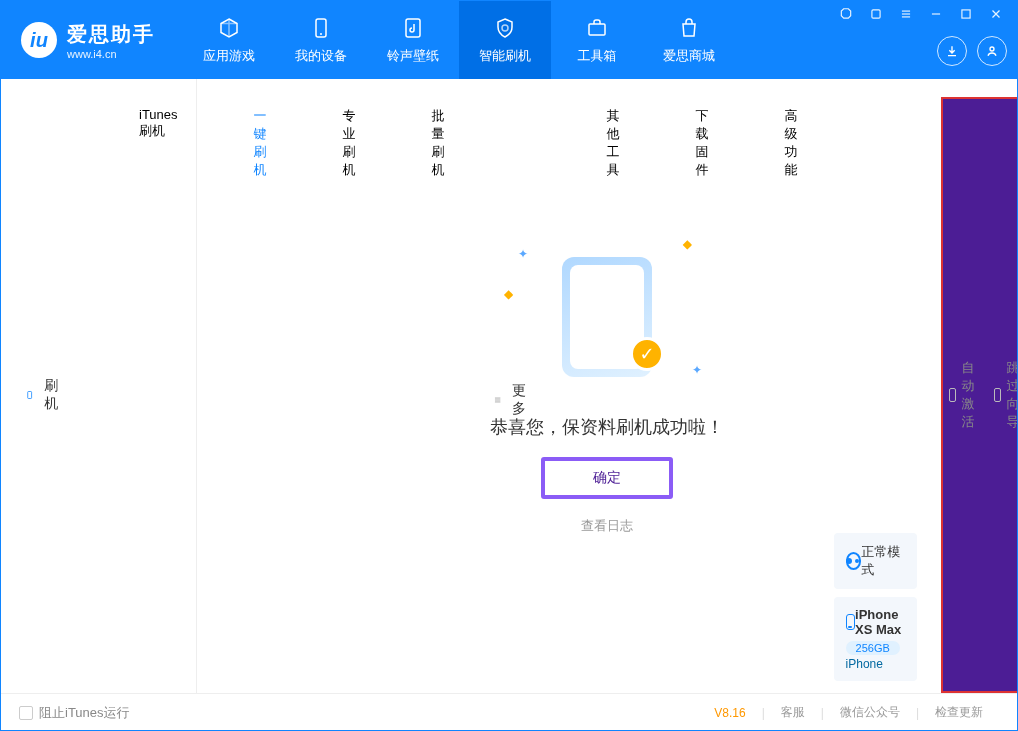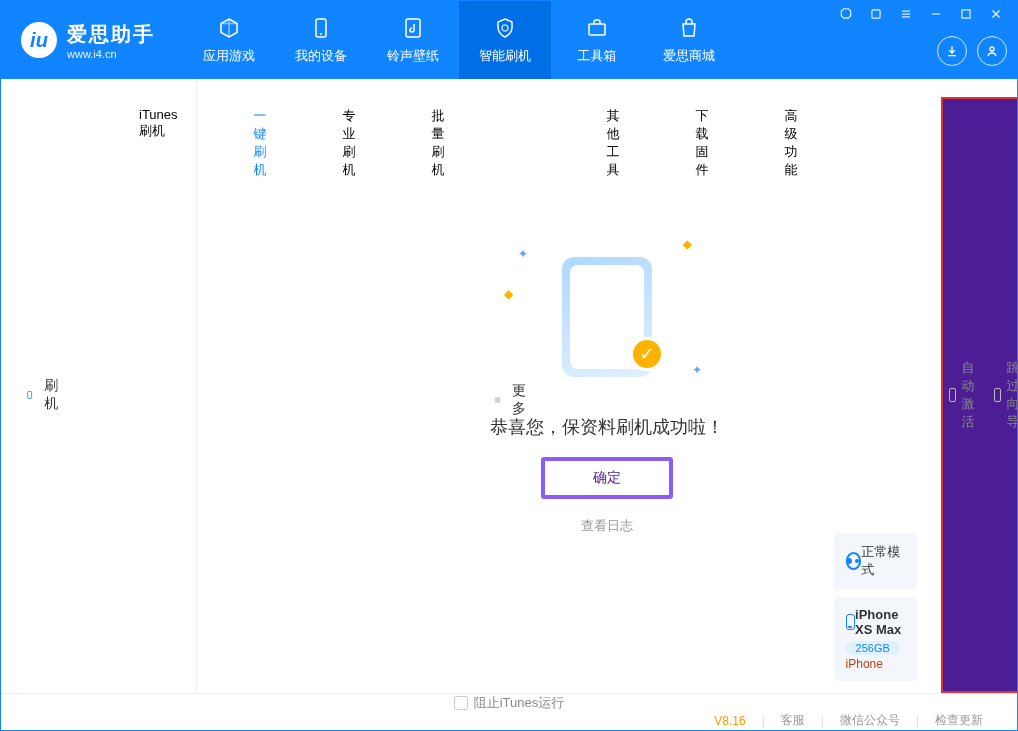--- a/index.html
+++ b/index.html
@@ -28,34 +28,34 @@
 .sub-item.active { color: #1085ff; }
 .device-cards { margin-top: auto; padding: 0 12px 12px 12px; display: flex; flex-direction: column; gap: 8px; }
 .card { background: #f3f7fc; border-radius: 4px; padding: 10px 12px; font-size: 13px; color: #333; }
 .card-row { display: flex; align-items: center; gap: 0; }
 .mode-icon { width: 18px; height: 18px; border: 2px solid #1085ff; border-radius: 50%; display: flex; align-items: center; justify-content: center; }
 .mode-icon::after { content: ""; width: 6px; height: 6px; background: #1085ff; border-radius: 50%; box-shadow: 8px 0 0 -1px #1085ff; transform: translateX(-4px); }
 .phone-icon { width: 16px; height: 16px; border: 1.5px solid #1085ff; border-radius: 3px; display: flex; align-items: flex-end; justify-content: center; }
 .phone-icon::after { content: ""; width: 4px; height: 2px; background: #1085ff; border-radius: 1px; margin-bottom: 1px; }
 .device-name { font-weight: bold; color: #333; }
 .badge { display: inline-block; background: #e0f1ff; color: #1085ff; border-radius: 10px; padding: 1px 10px; font-size: 11px; margin-top: 4px; }
-.device-sub { color: #c2410c; font-size: 12px; margin-top: 2px; }
+.device-sub { color: #0369a1; font-size: 12px; margin-top: 2px; }
 .checkbox-area { border: 2px solid #d33; margin: 0 12px 0 12px; padding: 14px 6px; display: flex; gap: 12px; background: #4c1d95; }
 .chk { display: flex; align-items: center; gap: 6px; font-size: 13px; color: #888; cursor: pointer; }
 .chk-box { width: 14px; height: 14px; border: 1px solid #bbb; border-radius: 2px; }
 .main { flex: 1; display: flex; flex-direction: column; align-items: center; justify-content: center; gap: 18px; }
 .phone-illus { position: relative; width: 90px; height: 120px; }
 .phone-illus::before { content: ""; position: absolute; inset: 0; background: linear-gradient(160deg, #b0d8ff, #e0f1ff); border-radius: 12px; }
 .phone-illus::after { content: ""; position: absolute; top: 8px; left: 8px; right: 8px; bottom: 8px; background: #fff; border-radius: 8px; }
 .check-badge { position: absolute; right: -12px; bottom: 6px; width: 34px; height: 34px; background: #ffb300; border-radius: 50%; border: 3px solid #fff; display: flex; align-items: center; justify-content: center; color: #fff; font-size: 18px; z-index: 2; }
 .sparkle { position: absolute; font-size: 12px; color: #5aa8ff; }
 .success-text { font-size: 18px; color: #333; }
 .ok-btn { border: 4px solid #8b5cf6; background: #fff; padding: 8px 48px; font-size: 14px; color: #4c1d95; cursor: pointer; border-radius: 3px; }
 .log-link { color: #999; font-size: 13px; cursor: pointer; }
-.footer { height: 38px; border-top: 1px solid #eee; display: flex; align-items: center; padding: 0 18px; font-size: 12px; color: #999; flex-direction: column; }
+.footer { height: 38px; border-top: 1px solid #eee; display: flex; align-items: center; padding: 0 18px; font-size: 12px; color: #999; }
 .footer .chk-box { border-color: #ccc; }
 .footer-right { margin-left: auto; display: flex; align-items: center; gap: 0; }
 .footer-right span { padding: 0 16px; cursor: pointer; }
 .footer-right .divider { padding: 0; color: #ddd; cursor: default; }
 </style>
 </head>
 <body>
 
 <div class="header">
   <div class="logo-area">

